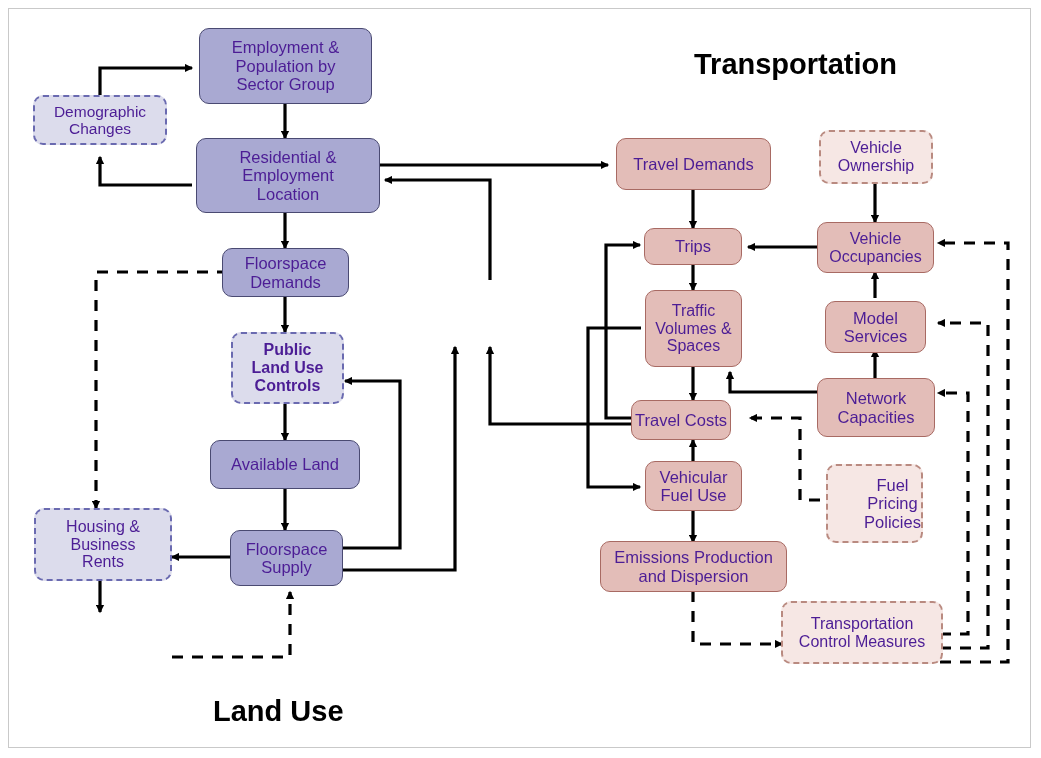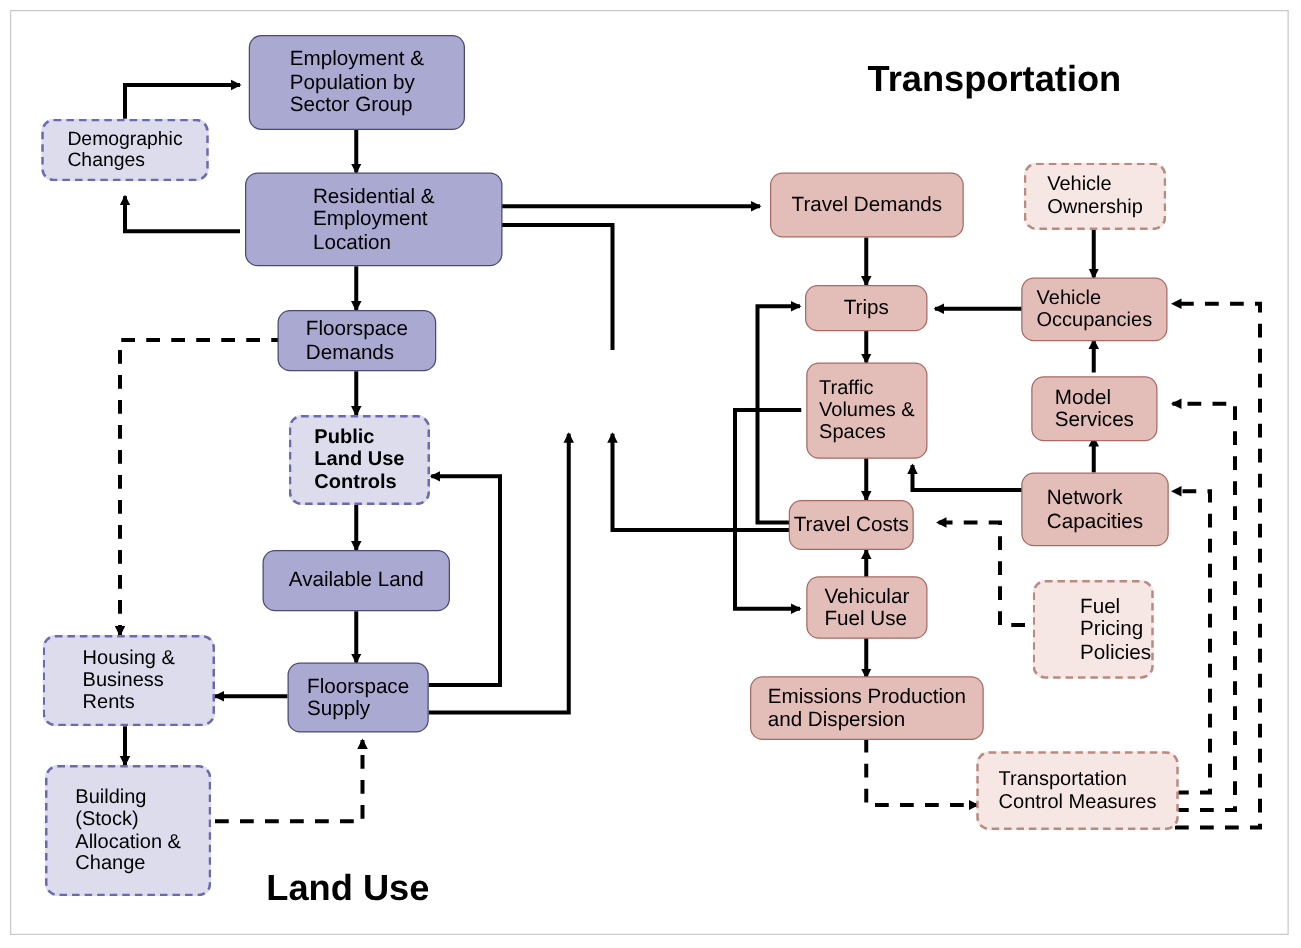--- a/index.html
+++ b/index.html
@@ -10,22 +10,22 @@
     font-family:"Liberation Sans", sans-serif;
     overflow:hidden;
   }
   #border{
     position:absolute;left:8px;top:8px;width:1023px;height:740px;
     border:1px solid #c9c9c9;box-sizing:border-box;background:#fff;
   }
   svg#wires{position:absolute;left:0;top:0;width:1041px;height:758px;}
   .node{
     position:absolute;box-sizing:border-box;
-    display:flex;align-items:center;justify-content:center;
-    color:#000000;line-height:1.12;
+    display:flex;align-items:center;justify-content:center;text-align:center;
+    color:#4c1d95;line-height:1.12;
     border-radius:10px;
     white-space:pre-line;
   }
   .n-purple{background:#a9a9d2;border:1px solid #4a4a72;}
   .n-lblue{background:#dcdcec;border:2px dashed #6a6ab0;}
   .n-rose{background:#e3bdb8;border:1px solid #a86a63;}
   .n-lrose{background:#f6e7e4;border:2px dashed #b98a80;}
   .n-grey{background:#b3b3b3;border:1px solid #5a5a5a;}
   .heading{
     position:absolute;font-weight:bold;color:#000;
@@ -117,44 +117,40 @@
     </g>
   </svg>
 
   <div class="node n-purple" style="left:199px;top:28px;width:173px;height:76px;font-size:16.5px;">Employment &amp;
 Population by
 Sector Group</div>
 
   <div class="node n-lblue" style="left:33px;top:95px;width:134px;height:50px;font-size:15.5px;">Demographic
 Changes</div>
 
-  <div class="node n-purple" style="left:196px;top:138px;width:206px;height:75px;font-size:16.5px;">Residential &amp;
+  <div class="node n-purple" style="left:196px;top:138px;width:184px;height:75px;font-size:16.5px;">Residential &amp;
 Employment
 Location</div>
 
   <div class="node n-purple" style="left:222px;top:248px;width:127px;height:49px;font-size:16.5px;">Floorspace
 Demands</div>
 
   <div class="node n-lblue" style="left:231px;top:332px;width:113px;height:72px;font-size:16px;font-weight:bold;">Public
 Land Use
 Controls</div>
 
   <div class="node n-purple" style="left:210px;top:440px;width:150px;height:49px;font-size:16.5px;">Available Land</div>
 
   <div class="node n-purple" style="left:230px;top:530px;width:113px;height:56px;font-size:16.5px;">Floorspace
 Supply</div>
 
   <div class="node n-lblue" style="left:34px;top:508px;width:138px;height:73px;font-size:16px;">Housing &amp;
 Business
 Rents</div>
 
-  <div class="node n-lblue" style="left:36px;top:612px;width:133px;height:105px;font-size:16px;">Building
-(Stock)
-Allocation &amp;
-Change</div>
 
 
   <div class="node n-rose" style="left:616px;top:138px;width:155px;height:52px;font-size:16.5px;">Travel Demands</div>
 
   <div class="node n-lrose" style="left:819px;top:130px;width:114px;height:54px;font-size:16px;">Vehicle
 Ownership</div>
 
   <div class="node n-rose" style="left:644px;top:228px;width:98px;height:37px;font-size:16.5px;">Trips</div>
 
   <div class="node n-rose" style="left:817px;top:222px;width:117px;height:51px;font-size:16px;">Vehicle

